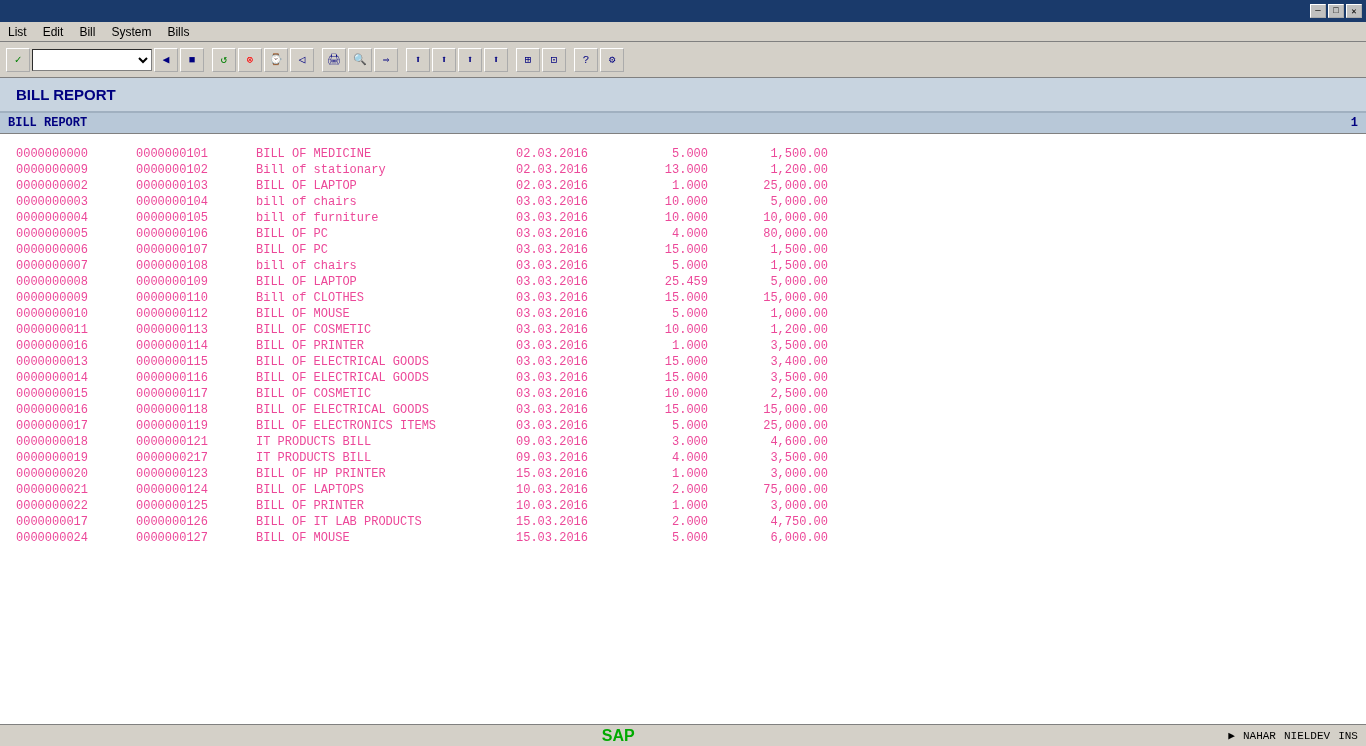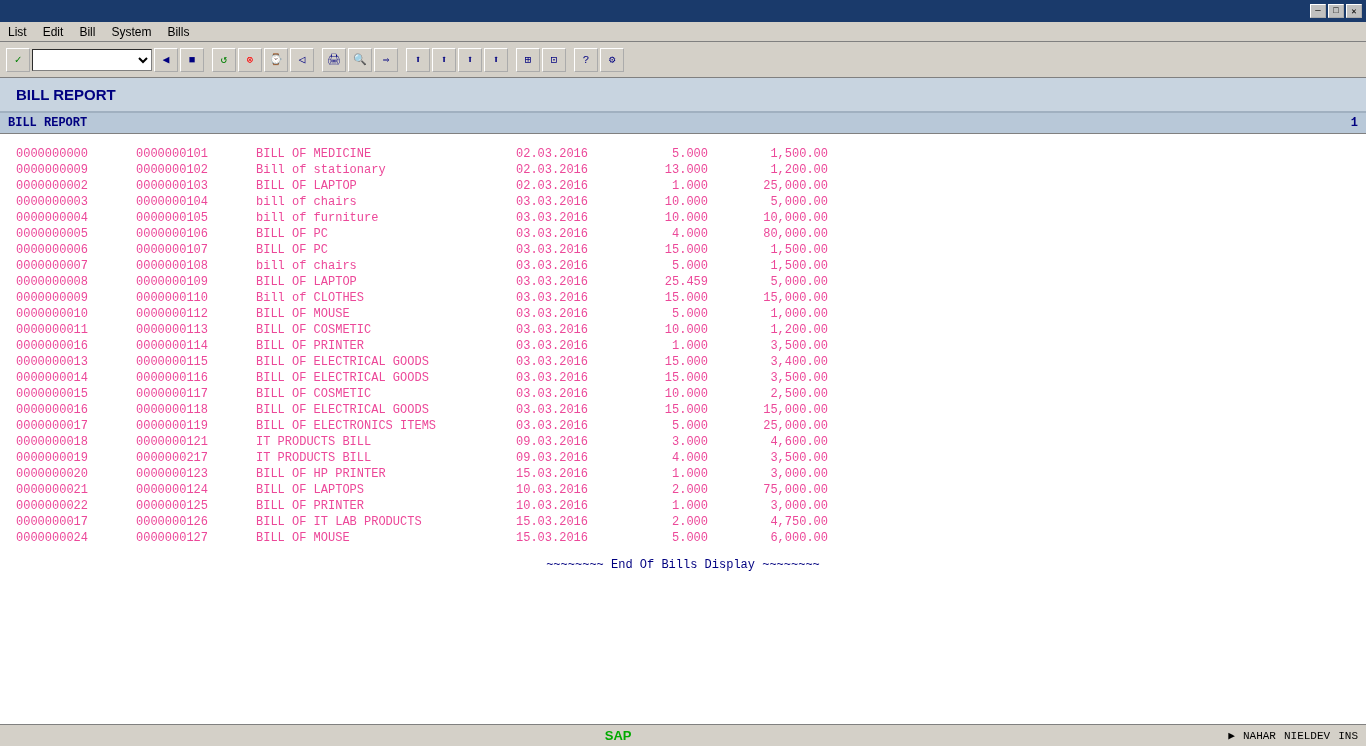--- a/index.html
+++ b/index.html
@@ -160,21 +160,21 @@
       background: #d4d0c8;
       height: 22px;
       display: flex;
       align-items: center;
       justify-content: space-between;
       padding: 0 8px;
       border-top: 1px solid #808080;
     }
     .status-left { font-size: 11px; color: #000; }
     .status-center {
-      font-size: 13px;
+      font-size: 16px;
       font-weight: bold;
       color: #00aa00;
       font-family: Arial, sans-serif;
     }
     .status-right {
       display: flex; gap: 8px;
       font-size: 11px; color: #000;
       align-items: center;
     }
 
@@ -440,21 +440,20 @@
     </div>
         <div class="data-row">
       <span class="col-docid">0000000024</span>
       <span class="col-billnum">0000000127</span>
       <span class="col-desc">BILL OF MOUSE</span>
       <span class="col-date">15.03.2016</span>
       <span class="col-qty">5.000</span>
       <span class="col-amount">6,000.00</span>
     </div>
       </div>
-    <div class="end-message">~~~~~~~~ End Of Bills Display ~~~~~~~~</div>
   </div>
 </div>
 
 <div class="status-bar">
   <span class="status-left"></span>
   <span class="status-center">SAP</span>
   <div class="status-right">
     <span>▶</span>
     <span>NAHAR</span>
     <span>NIELDEV</span>

